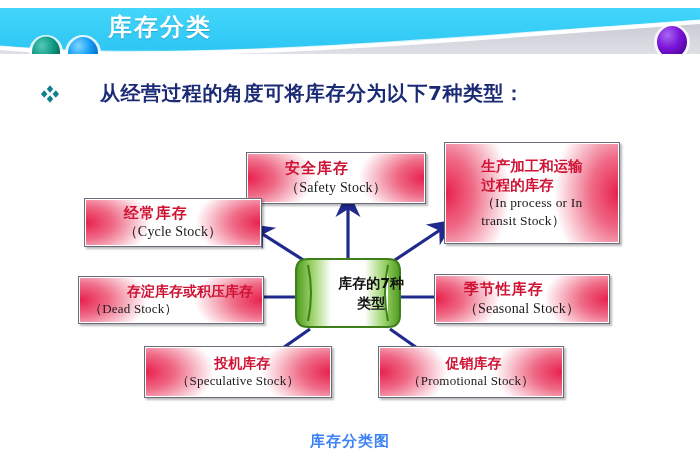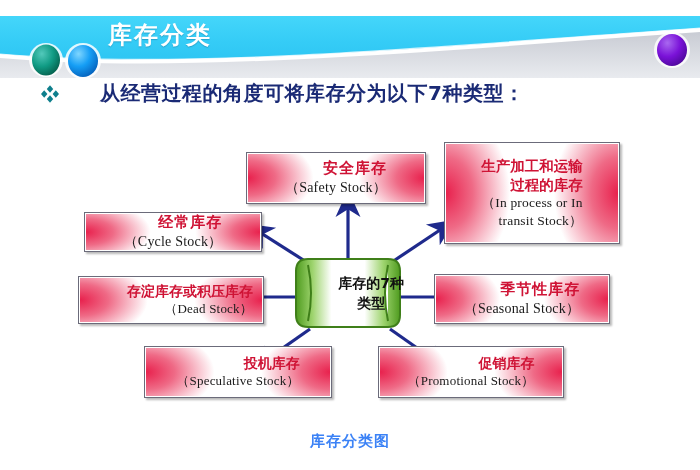--- a/index.html
+++ b/index.html
@@ -6,21 +6,21 @@
   body{
     width:700px;height:470px;
     background:#ffffff;
     font-family:"Liberation Sans","DejaVu Sans",sans-serif;
     overflow:hidden;
     position:relative;
   }
   #slide{position:relative;width:700px;height:470px;overflow:hidden;background:#fff;}
 
   
-  .banner{position:absolute;left:0;top:16px;width:700px;height:62px;overflow:hidden;text-decoration:underline;}
+  .banner{position:absolute;left:0;top:8px;width:700px;height:46px;overflow:hidden;text-decoration:underline;}
   .banner svg{position:absolute;left:0;top:0;}
   .banner-title{
     position:absolute;left:108px;top:3px;
     font-size:24px;font-weight:bold;color:#ffffff;
     letter-spacing:2px;
     font-family:"DejaVu Sans","Liberation Sans",sans-serif;
     text-shadow:0 1px 1px rgba(0,90,130,.35);
     white-space:nowrap;
   }
 
@@ -49,21 +49,21 @@
   }
   
   .node::before{
     content:"";position:absolute;left:1px;top:1px;right:1px;bottom:1px;
     background:
       radial-gradient(ellipse 60% 140% at 0% 50%, #e8214d 0%, #ef6a86 26%, rgba(255,255,255,0) 62%),
       radial-gradient(ellipse 60% 140% at 100% 50%, #e8214d 0%, #ef6a86 26%, rgba(255,255,255,0) 62%),
       linear-gradient(#ffffff,#ffffff);
     pointer-events:none;
   }
-  .node-inner{position:relative;z-index:2;text-align:right;line-height:1.28;}
+  .node-inner{position:relative;z-index:2;text-align:left;line-height:1.28;}
   .node-cn{
     font-size:15px;font-weight:bold;color:#cf1335;
     font-family:"DejaVu Sans","Liberation Sans",sans-serif;
     white-space:nowrap;letter-spacing:1px;
   }
   .node-en{
     font-size:14px;color:#1a1a1a;
     font-family:"Liberation Serif","DejaVu Serif",serif;
     white-space:nowrap;letter-spacing:.2px;
   }
@@ -191,21 +191,21 @@
 
     <div class="node tall" style="left:444px;top:12px;width:176px;height:102px;">
       <div class="node-inner">
         <div class="node-cn">生产加工和运输</div>
         <div class="node-cn">过程的库存</div>
         <div class="node-en">（In process or In</div>
         <div class="node-en">transit Stock）</div>
       </div>
     </div>
 
-    <div class="node" style="left:84px;top:82px;width:178px;height:40px;">
+    <div class="node" style="left:84px;top:68px;width:178px;height:49px;">
       <div class="node-inner">
         <div class="node-cn">经常库存</div>
         <div class="node-en">（Cycle Stock）</div>
       </div>
     </div>
 
     <div class="node small" style="left:78px;top:146px;width:186px;height:48px;">
       <div class="node-inner">
         <div class="node-cn">存淀库存或积压库存</div>
         <div class="node-en">（Dead Stock）</div>

